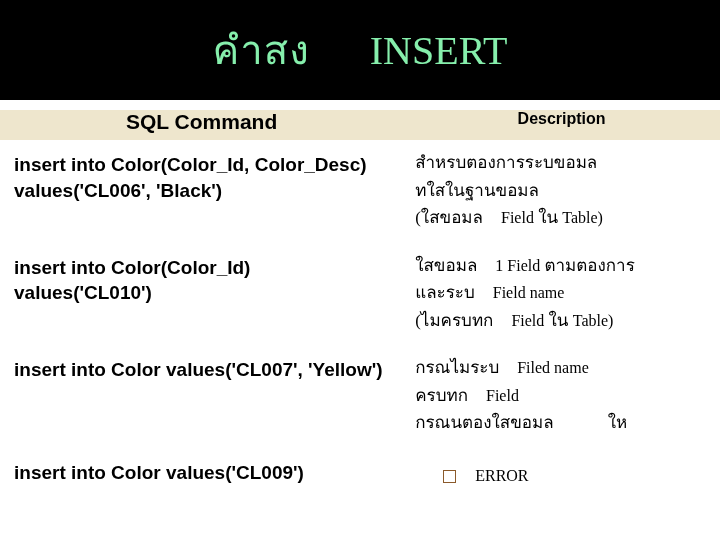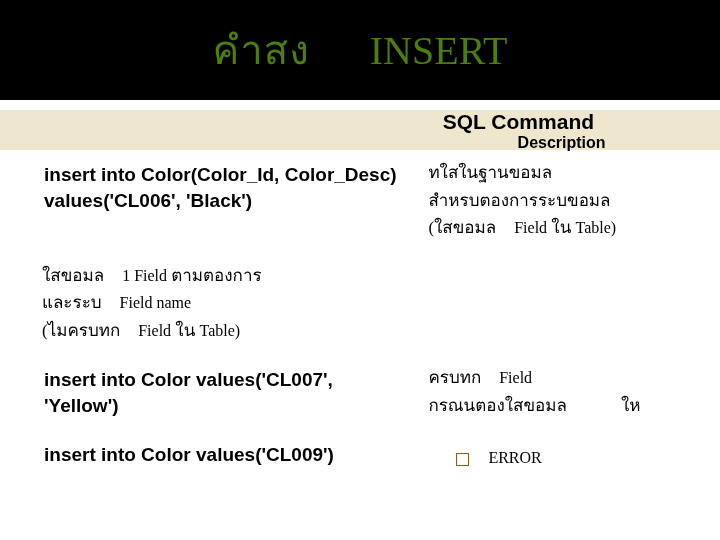--- a/index.html
+++ b/index.html
@@ -5,21 +5,21 @@
   * { margin: 0; padding: 0; box-sizing: border-box; }
   body {
     width: 720px;
     height: 540px;
     background: #fff;
     font-family: "Tahoma", "Arial", sans-serif;
     overflow: hidden;
   }
   .title-bar {
     background: #000;
-    color: #4d7c0f;
+    color: #86efac;
     height: 100px;
     display: flex;
     align-items: center;
     justify-content: center;
     gap: 60px;
     font-family: "Angsana New", "Tahoma", serif;
   }
   .title-bar .thai {
     font-size: 40px;
     letter-spacing: 1px;
@@ -28,23 +28,22 @@
     font-size: 40px;
     font-family: "Times New Roman", serif;
   }
   .sep {
     height: 10px;
     background: #fff;
   }
   .header-row {
     display: flex;
     background: #eee6cd;
-    height: 40px;
-    align-items: flex-end;
-    flex-direction: column;
+    height: 30px;
+    align-items: flex-start;
   }
   .header-left {
     width: 56%;
     text-align: center;
     font-weight: bold;
     font-size: 21px;
   }
   .header-right {
     width: 44%;
     text-align: center;
@@ -77,21 +76,20 @@
   .cell-right .mix {
     font-family: "Angsana New", "Tahoma", serif;
   }
   .cell-right .latin {
     font-family: "Times New Roman", serif;
     font-size: 16px;
   }
   .row-block {
     padding-top: 4px;
     padding-bottom: 4px;
-    padding-left: 30px;
   }
   .desc-line { margin-bottom: 2px; }
   .error {
     font-family: "Times New Roman", serif;
     font-size: 16px;
     display: inline-flex;
     align-items: center;
     gap: 19px;
     margin-left: 28px;
     margin-top: 6px;
@@ -119,35 +117,37 @@
 
 <div class="header-row">
   <div class="header-left">SQL Command</div>
   <div class="header-right">Description</div>
 </div>
 
 <div class="body-rows" id="rows-container">
     <div class="row row-block">
       <div class="cell-left">insert into Color(Color_Id, Color_Desc) values('CL006', 'Black')</div>
       <div class="cell-right">
+        <div class="desc-line nowrap"><span class="mix">สำหรบตองการระบขอมล</span></div>
         <div class="desc-line nowrap"><span class="mix">ทใสในฐานขอมล</span></div>
-        <div class="desc-line nowrap"><span class="mix">สำหรบตองการระบขอมล</span></div>
         <div class="desc-line nowrap"><span class="mix">(ใสขอมล</span><span class="gap8"></span><span class="latin">Field</span><span class="mix"> ใน </span><span class="latin">Table)</span></div>
       </div>
     </div>
     <div class="row row-block">
+      <div class="cell-left">insert into Color(Color_Id) values('CL010')</div>
       <div class="cell-right">
         <div class="desc-line nowrap"><span class="mix">ใสขอมล</span><span class="gap8"></span><span class="latin">1 Field</span><span class="mix"> ตามตองการ</span></div>
         <div class="desc-line nowrap"><span class="mix">และระบ</span><span class="gap8"></span><span class="latin">Field name</span></div>
         <div class="desc-line nowrap"><span class="mix">(ไมครบทก</span><span class="gap8"></span><span class="latin">Field</span><span class="mix"> ใน </span><span class="latin">Table)</span></div>
       </div>
     </div>
     <div class="row row-block">
       <div class="cell-left">insert into Color values('CL007', 'Yellow')</div>
       <div class="cell-right">
+        <div class="desc-line nowrap"><span class="mix">กรณไมระบ</span><span class="gap8"></span><span class="latin">Filed name</span></div>
         <div class="desc-line nowrap"><span class="mix">ครบทก</span><span class="gap8"></span><span class="latin">Field</span></div>
         <div class="desc-line nowrap"><span class="mix">กรณนตองใสขอมล</span><span class="gap8"></span><span class="gap8"></span><span class="gap8"></span><span class="mix">ให</span></div>
       </div>
     </div>
     <div class="row row-block">
       <div class="cell-left">insert into Color values('CL009')</div>
       <div class="cell-right"><div class="error">
           <span class="box"></span>
           <span>ERROR</span>
         </div></div>

